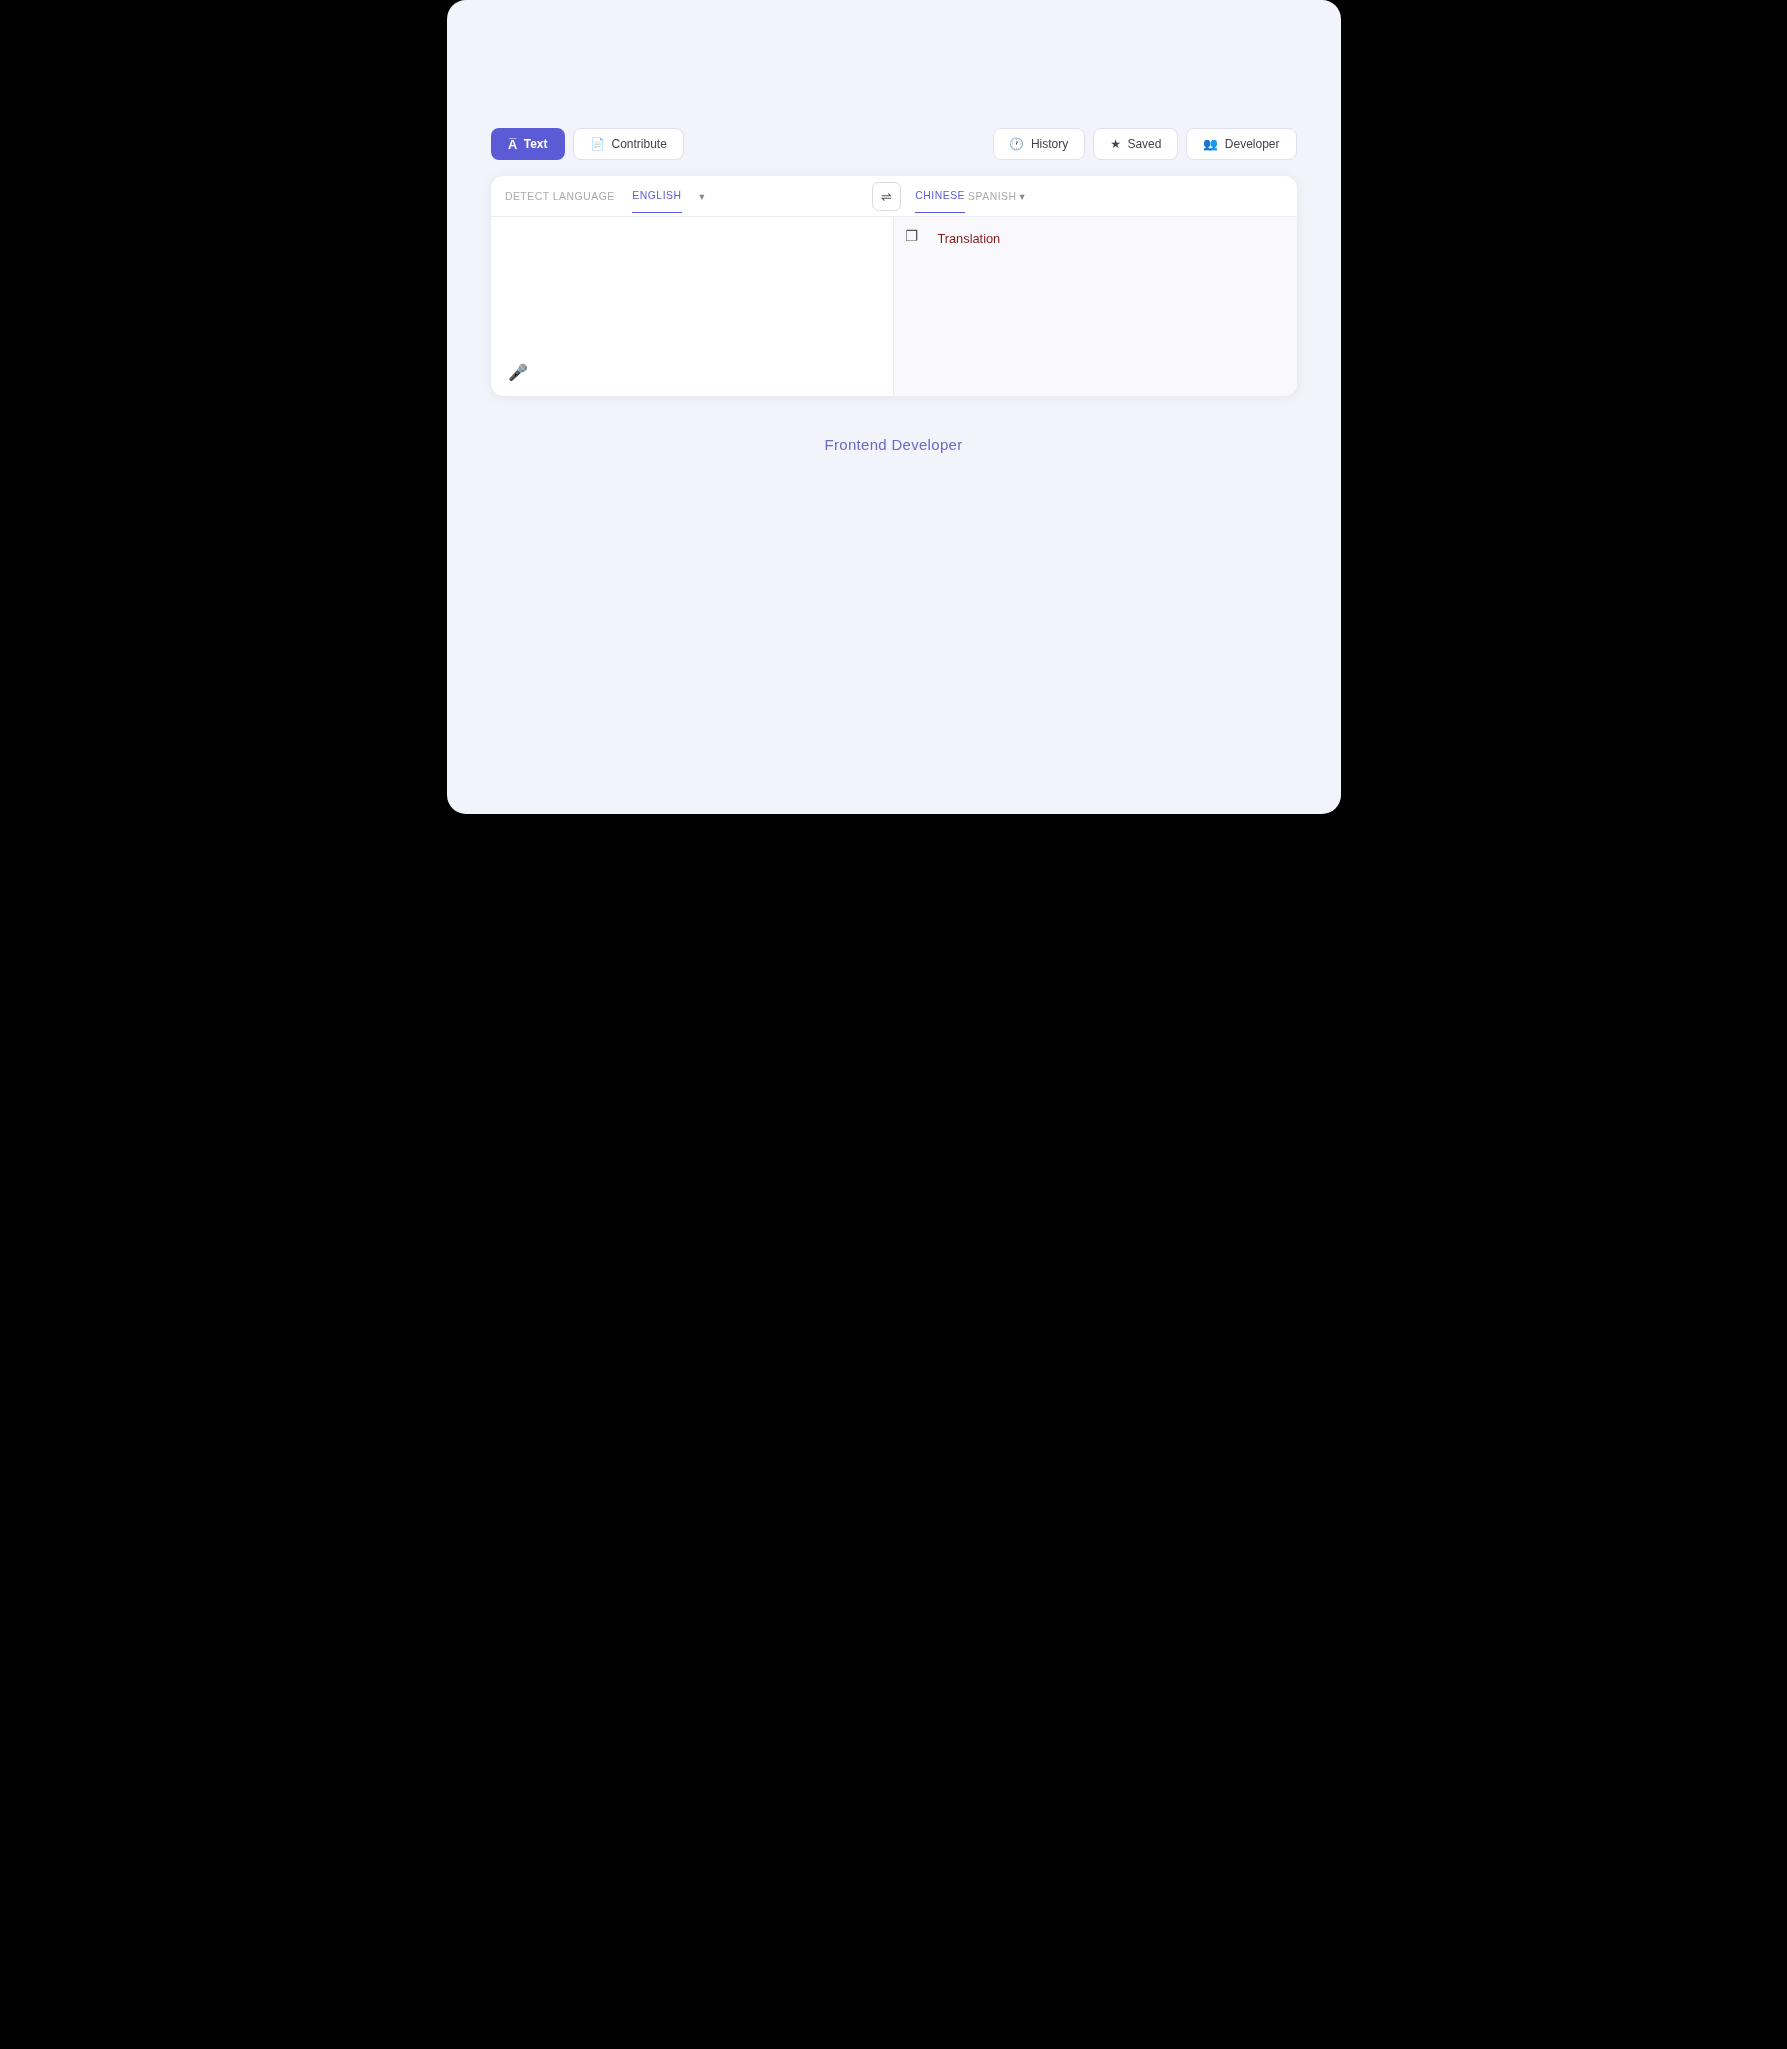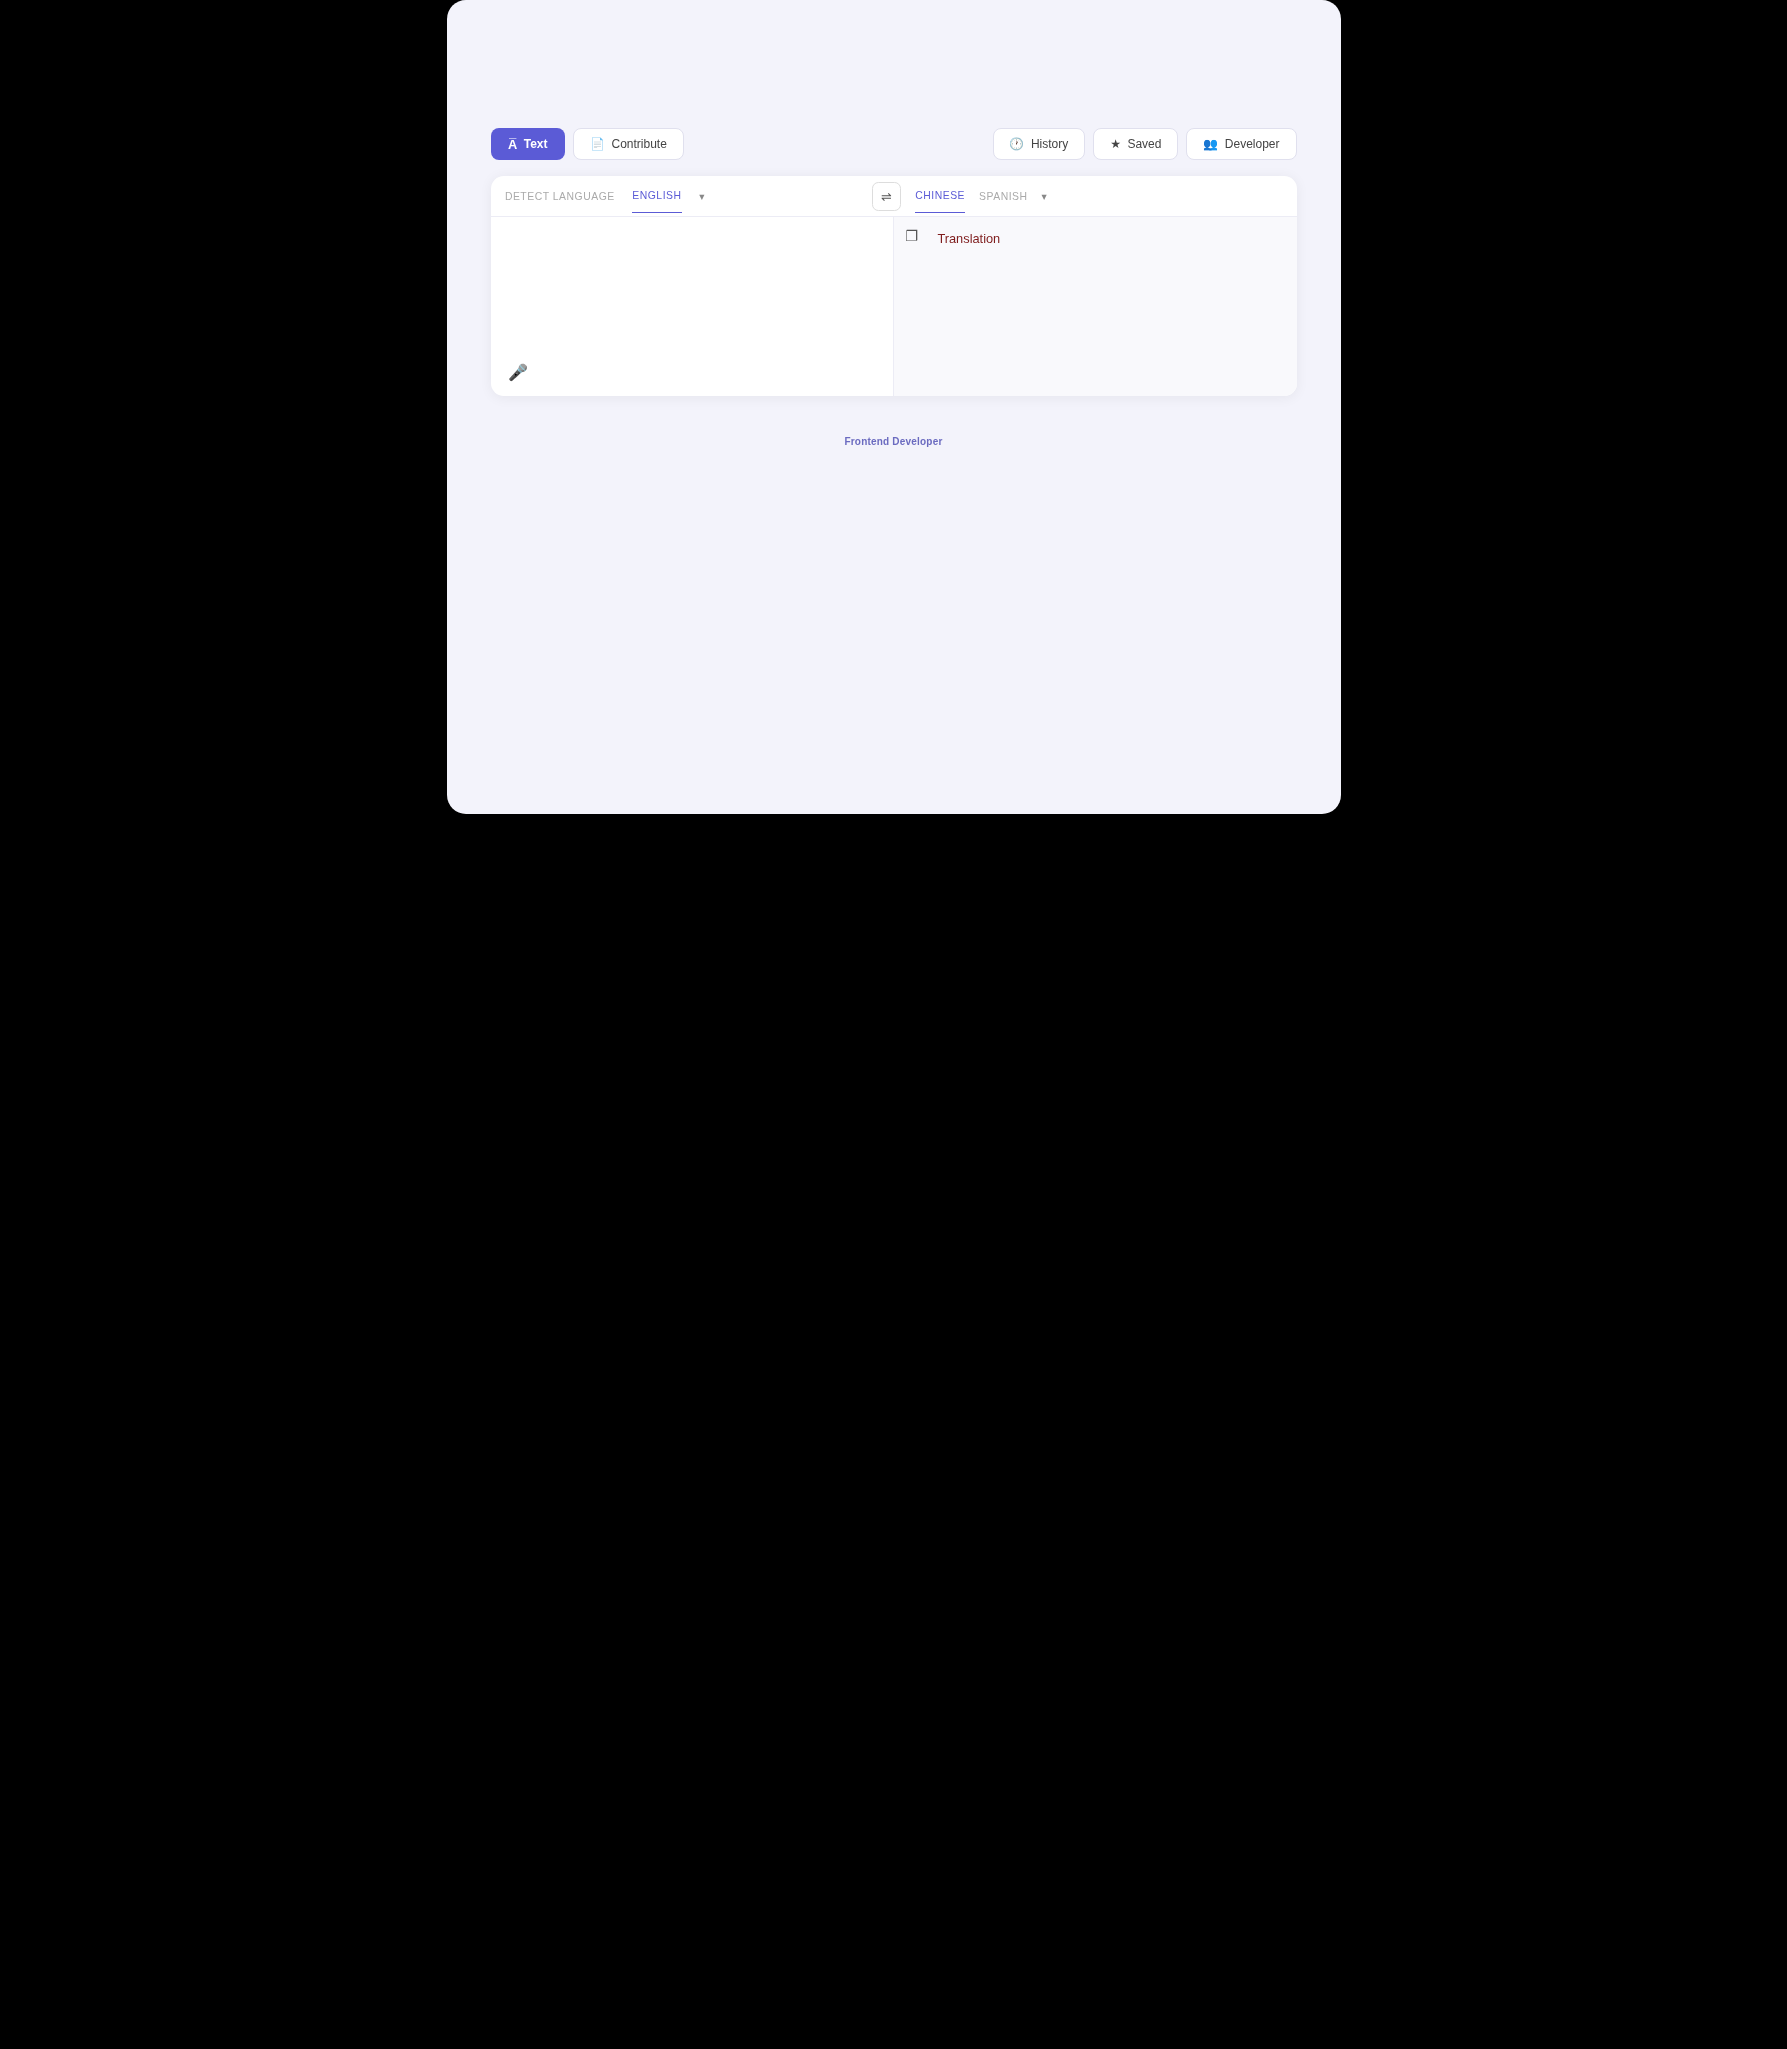--- a/index.html
+++ b/index.html
@@ -92,21 +92,21 @@
       flex: 1;
       display: flex;
       align-items: center;
       gap: 17.6px;
     }
 
     .lang-right {
       flex: 1;
       display: flex;
       align-items: center;
-      gap: 14px;
+      gap: 3px;
       padding-left: 14.4px;
     }
 
     .lang-label {
       font-size: 10.4px;
       font-weight: 400;
       letter-spacing: 0.05em;
       color: #aaa;
       cursor: pointer;
       padding: 11.2px 0;
@@ -201,23 +201,23 @@
 
     .translation-placeholder {
       color: #7f1d1d;
       font-size: 12.8px;
       padding-left: 29px;
     }
 
     .footer-credit {
       text-align: center;
       color: #6b6bc0;
-      font-size: 10px;
+      font-size: 15px;
       margin-top: 40px;
-      font-weight: 700;
+      font-weight: 400;
       letter-spacing: 0.02em;
     }
   </style>
 </head>
 <body>
 
 <div class="app-container">
 
   <div class="toolbar">
     <div class="toolbar-left">

